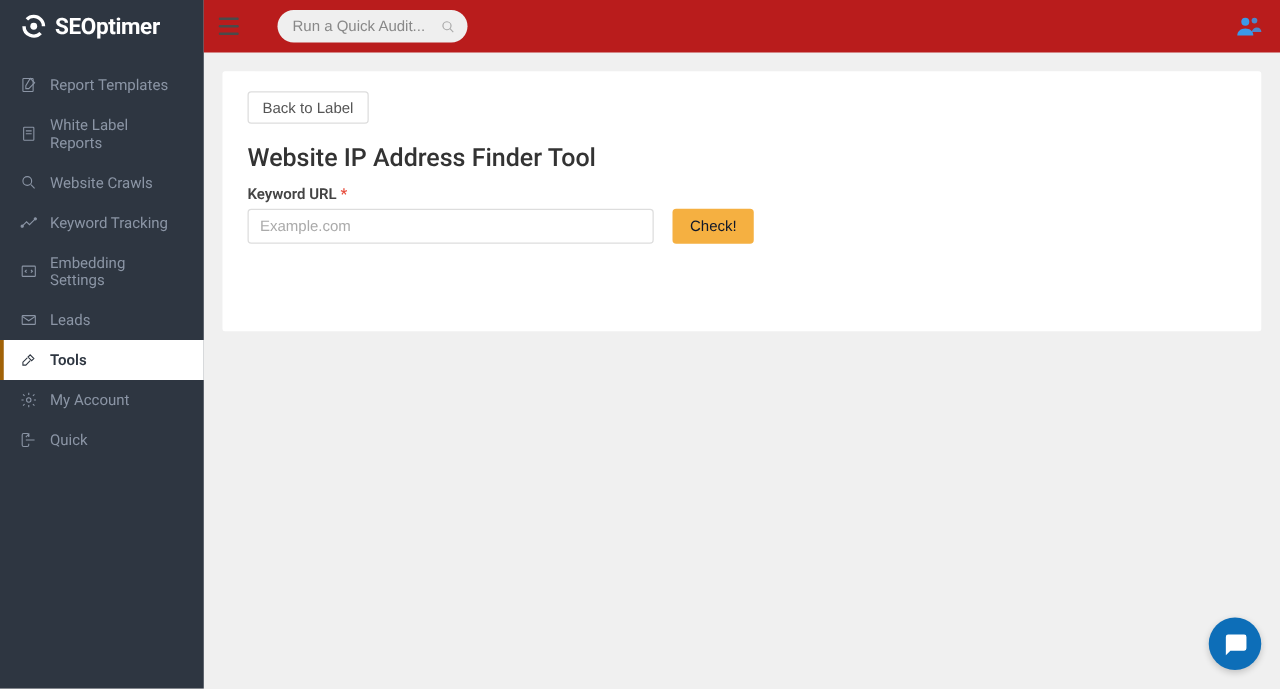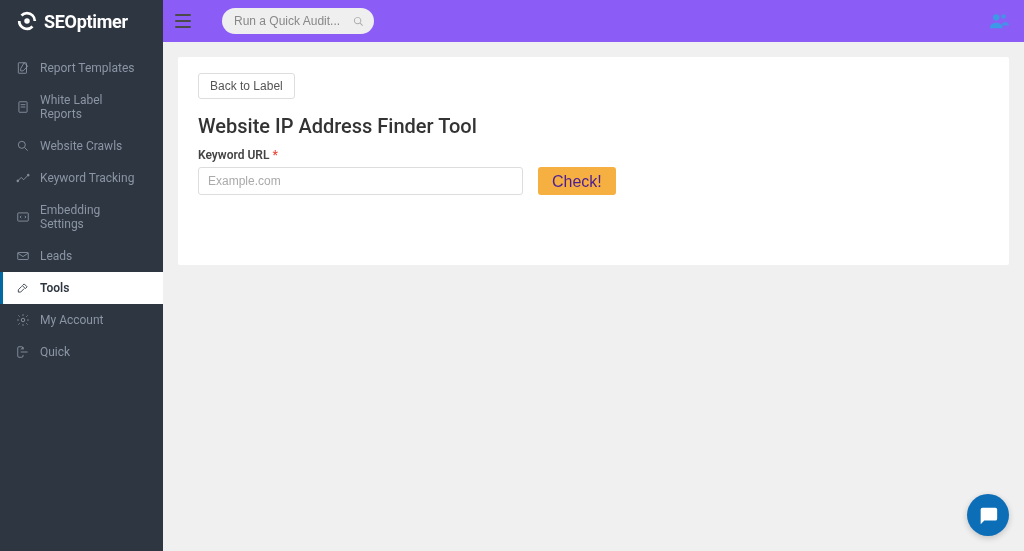--- a/index.html
+++ b/index.html
@@ -51,39 +51,39 @@
       align-items: center;
       padding: 9px 16px;
       color: #8b95a5;
       cursor: pointer;
       font-size: 12px;
     }
     .nav-item.active {
       background: #fff;
       color: #2e3641;
       font-weight: 600;
-      border-left: 3px solid #0369a1;
+      border-left: 3px solid #a16207;
       padding-left: 13px;
     }
     .nav-icon {
       width: 14px;
       height: 14px;
       margin-right: 10px;
       flex-shrink: 0;
       stroke: currentColor;
       fill: none;
       stroke-width: 1.5;
     }
     .topbar {
       position: absolute;
       left: 163px;
       top: 0;
       right: 0;
       height: 42px;
-      background: #8b5cf6;
+      background: #b91c1c;
       display: flex;
       align-items: center;
       padding: 0 14px 0 12px;
     }
     .hamburger {
       width: 22px;
       height: 22px;
       display: flex;
       flex-direction: column;
       justify-content: center;
@@ -188,25 +188,25 @@
       padding: 0 9px;
       font-size: 12px;
       color: #555;
       outline: none;
     }
     .url-input::placeholder {
       color: #aaa;
     }
     .check-btn {
       background: #f5b041;
-      color: #4c1d95;
+      color: #0f172a;
       border: none;
       padding: 6px 14px;
       border-radius: 3px;
-      font-size: 16px;
+      font-size: 12px;
       cursor: pointer;
       height: 28px;
     }
     .intercom {
       position: absolute;
       bottom: 15px;
       right: 15px;
       width: 42px;
       height: 42px;
       background: #0d6eb8;

